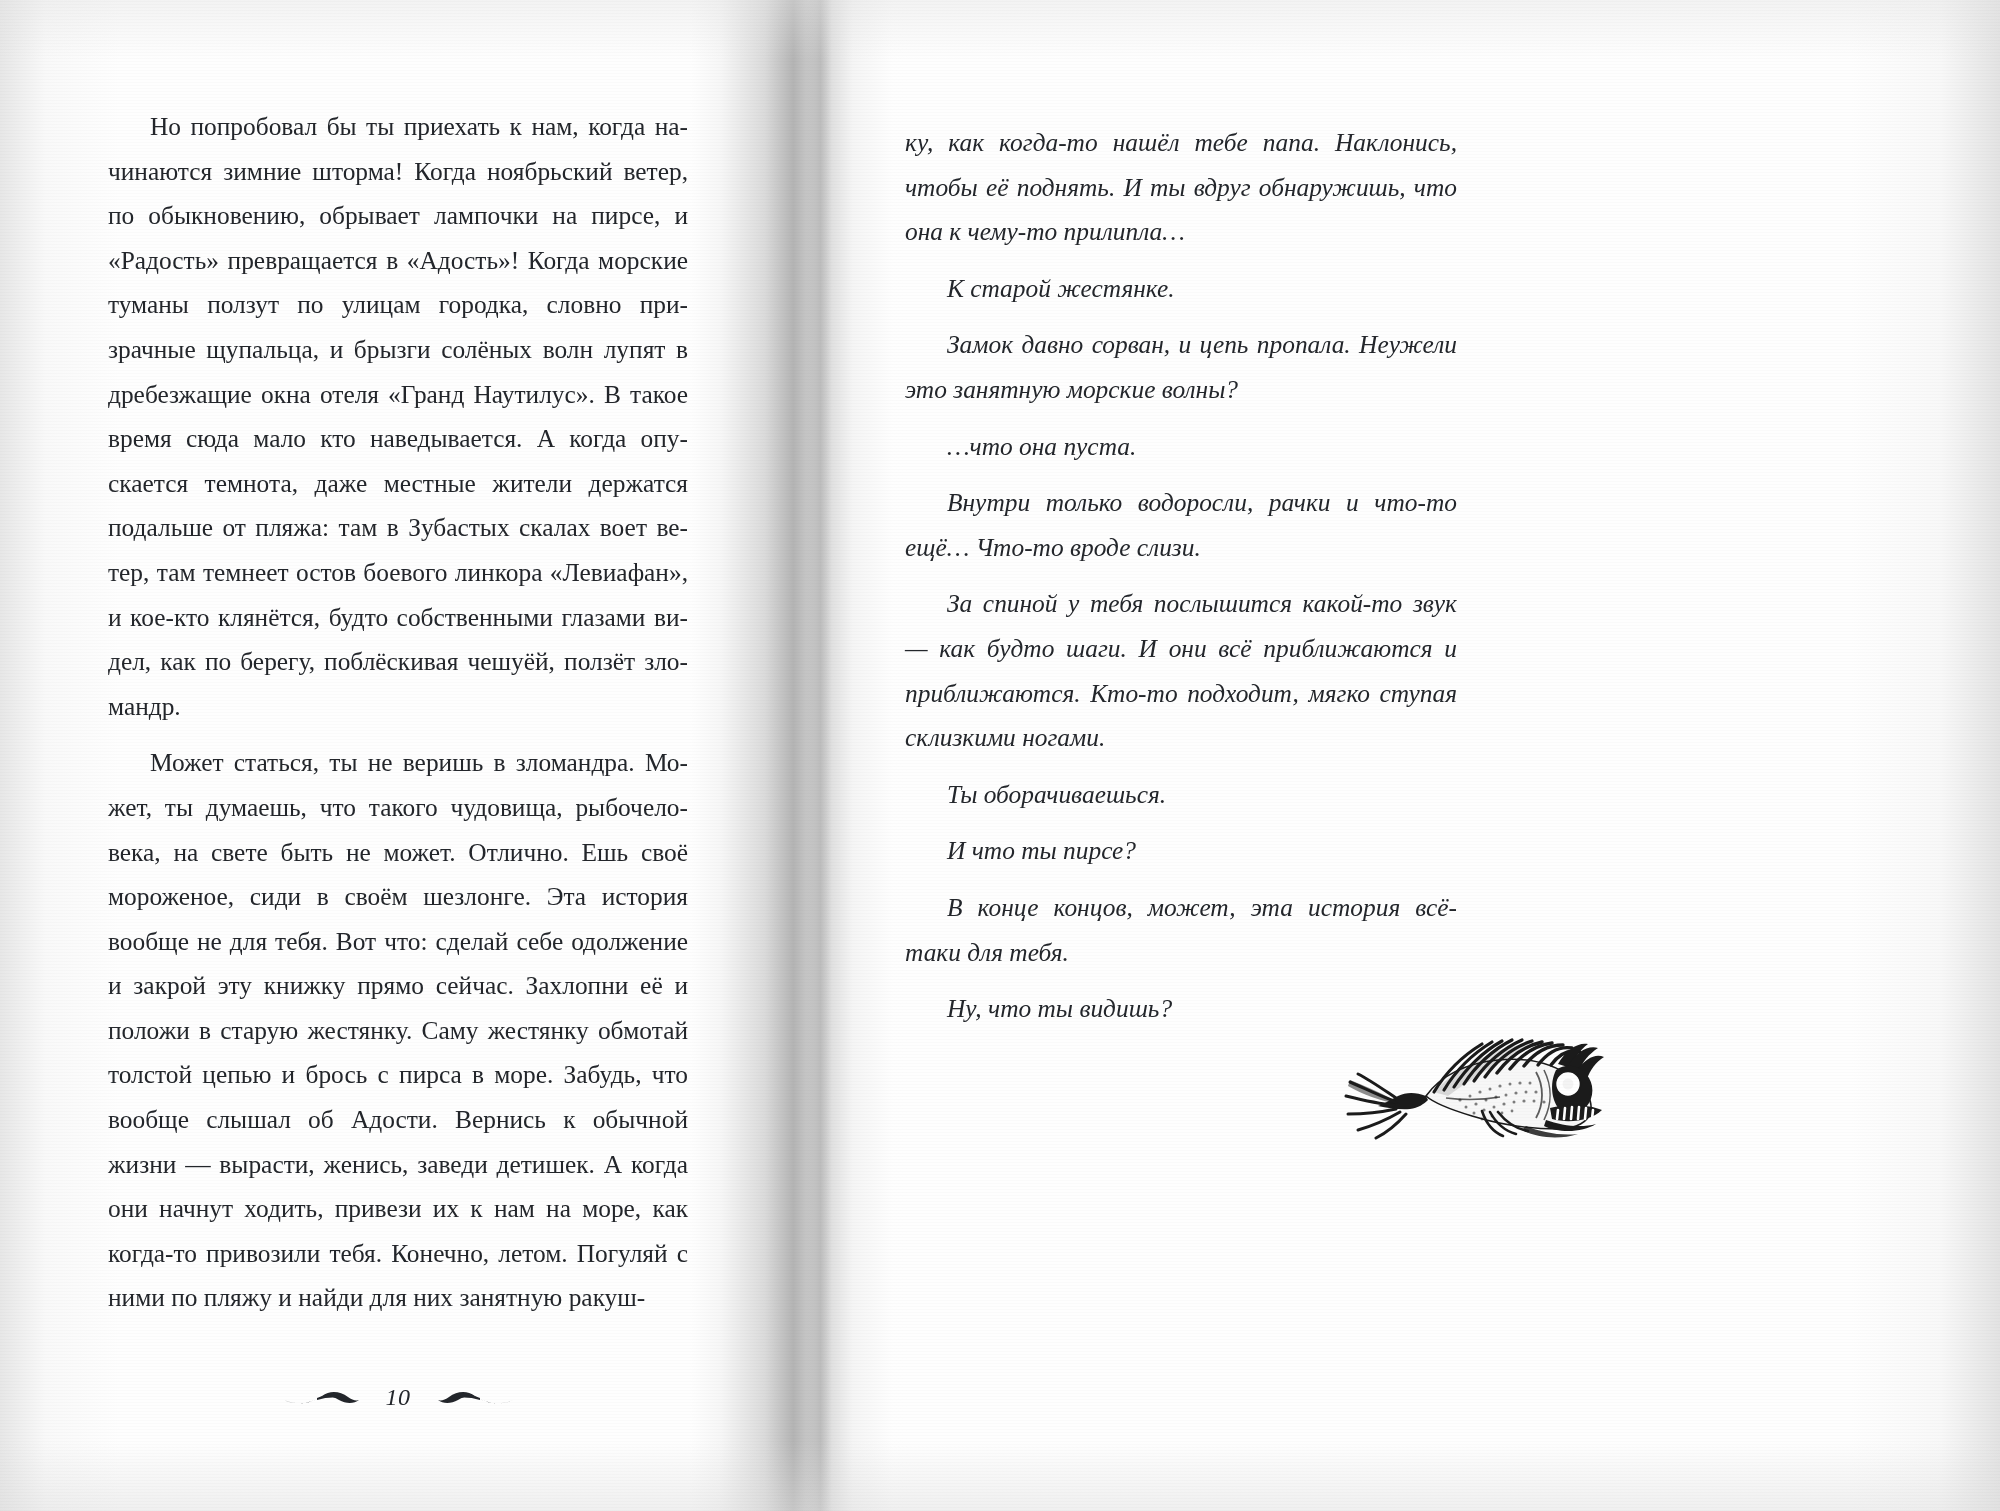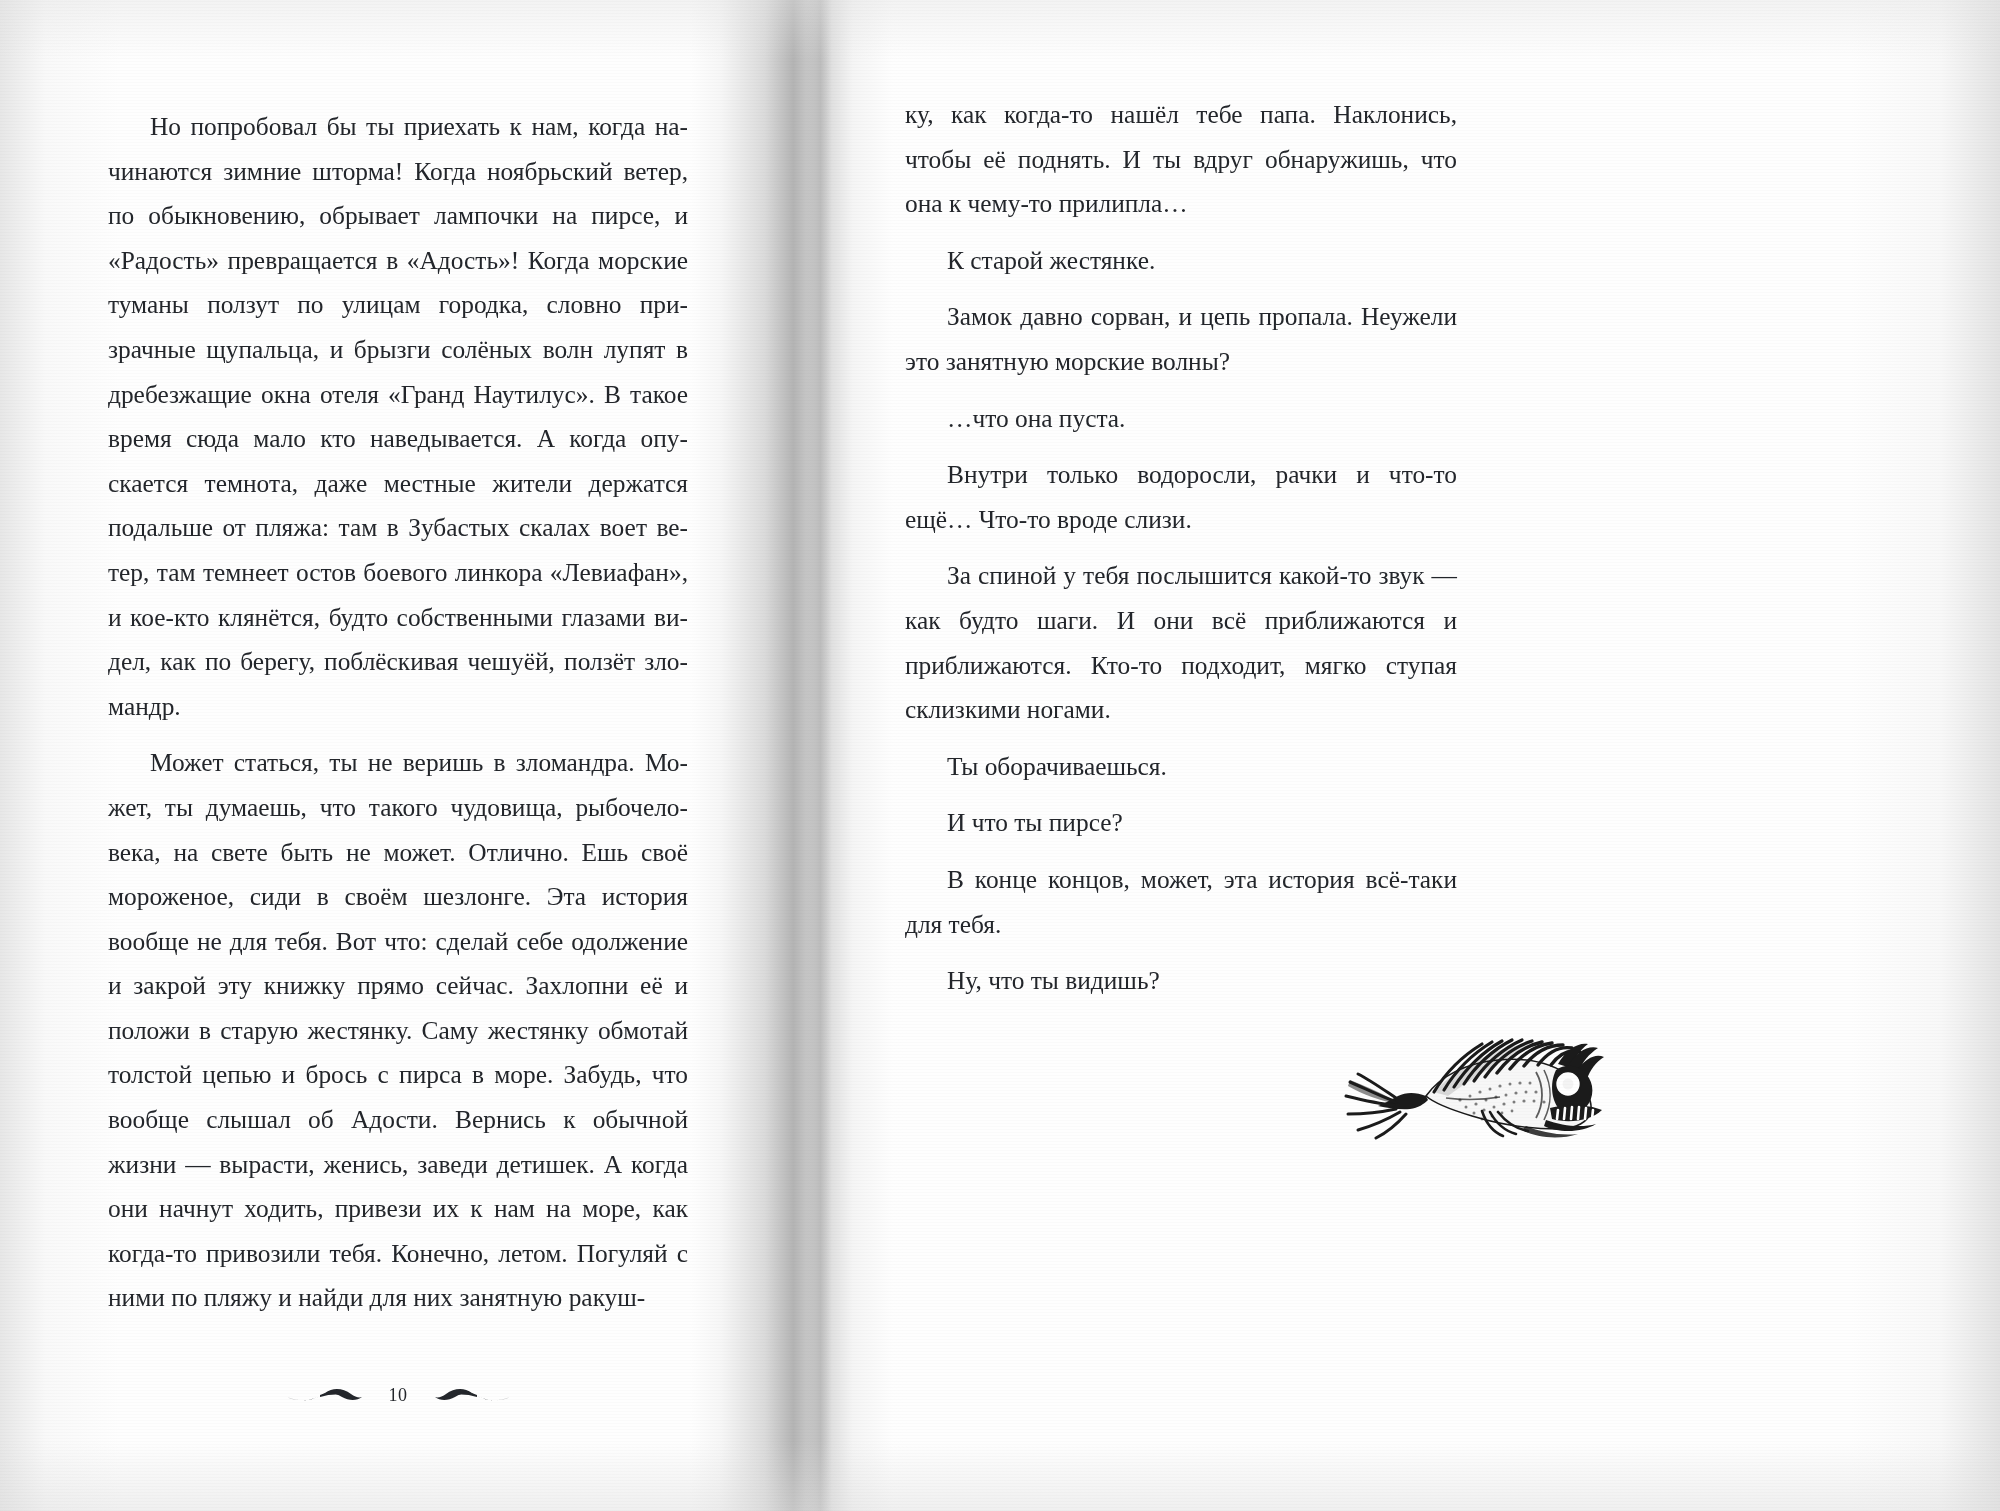--- a/index.html
+++ b/index.html
@@ -119,21 +119,21 @@
   .column {
     position: absolute;
     color: #23262b;
     font-size: 25.4px;
     line-height: 44.6px;
     text-align: justify;
     text-justify: inter-word;
     hyphens: manual;
   }
   .column.left  { left: 108px; top: 104px;  width: 580px; }
-  .column.right { left: 905px; top: 92px;  width: 552px; }
+  .column.right { left: 905px; top: 120px;  width: 552px; font-style: italic; }
 
   .para {
     margin: 0;
     text-indent: 42px;
   }
   .para.cont {
     text-indent: 0;
   }
   .para + .para { margin-top: 12px; }
 
@@ -146,22 +146,23 @@
     left: 108px;
     top: 1384px;
     width: 580px;
     display: flex;
     align-items: center;
     justify-content: center;
     gap: 26px;
     color: #23262b;
   }
   .folio-num {
-    font-size: 18px;
+    font-size: 24px;
     letter-spacing: 0.5px;
+    font-style: italic;
   }
   .orn {
     width: 78px;
     height: 22px;
     display: block;
   }
   .orn svg { display: block; }
 
   
   .fish-wrap {

